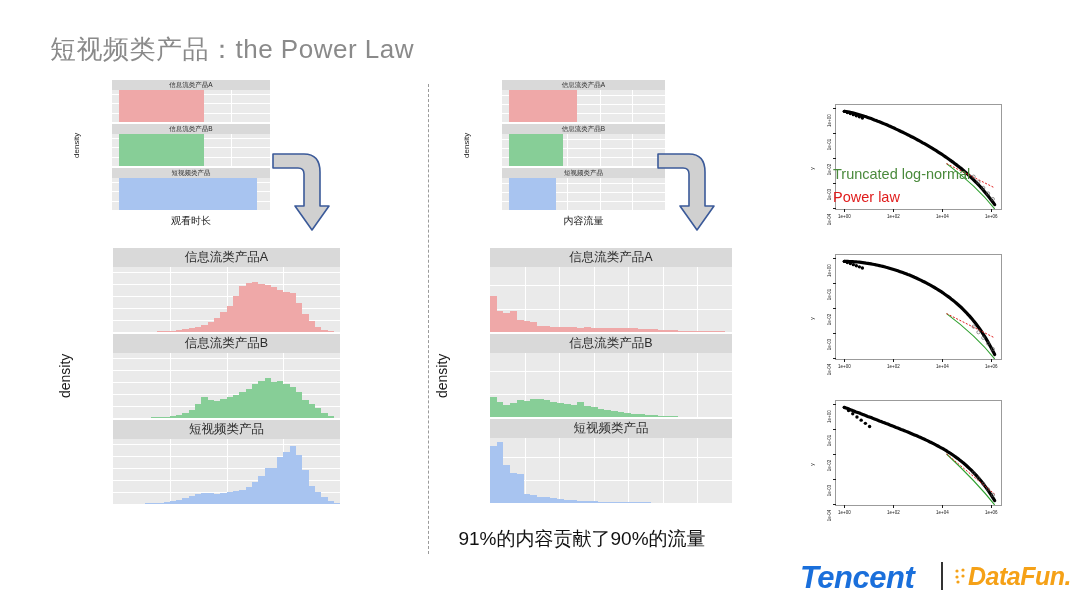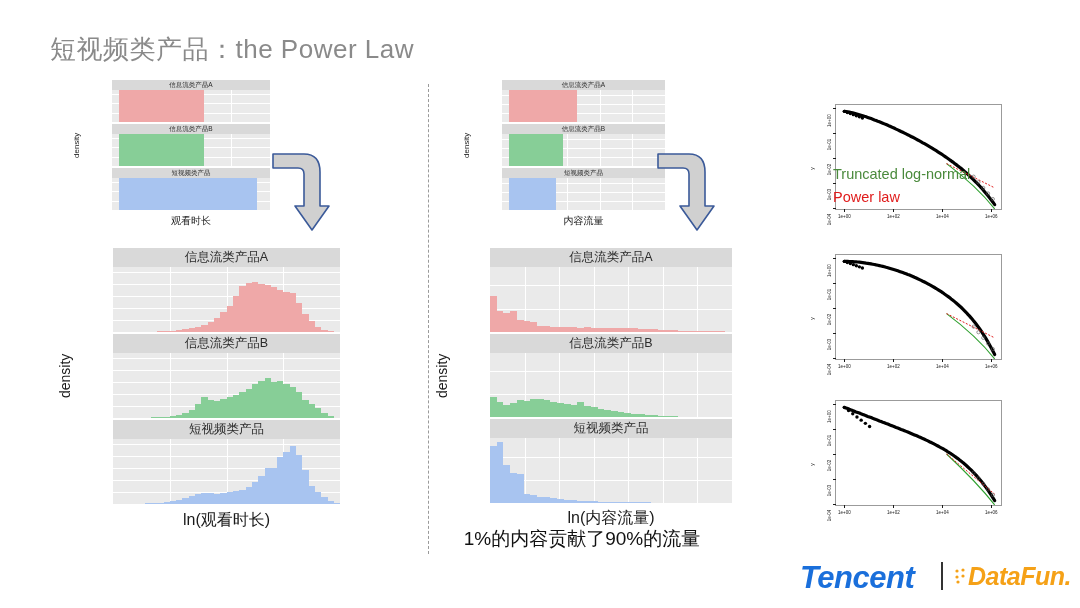--- a/index.html
+++ b/index.html
@@ -488,21 +488,20 @@
             <i style="height: 33.7037px; background: rgb(168, 196, 240);"></i>
             <i style="height: 18.0556px; background: rgb(168, 196, 240);"></i>
             <i style="height: 12.037px; background: rgb(168, 196, 240);"></i>
             <i style="height: 7.22222px; background: rgb(168, 196, 240);"></i>
             <i style="height: 3.12963px; background: rgb(168, 196, 240);"></i>
             <i style="height: 0.962963px; background: rgb(168, 196, 240);"></i>
           </div>
         </div>
       </div>
     </div>
-    <div class="gg-xlab" style="left: 58px; width: 227px; top: 261.76px; font-size: 16px;">ln(观看时长)</div>
   </div>
 
 <div id="chart-big_ln_content_flow" class="ggplot" style="left:432px; top:248px; width:300px; height:285px;">
     <div class="gg-ylab" style="left: 2px; top: 0px; height: 255px; font-size: 14px; display: flex; align-items: center; justify-content: center;">density</div>
     <div class="gg-body" style="left: 58px; width: 242px; height: 255px;">
       <div class="facet">
         <div class="strip" style="height: 19px; font-size: 12.5px; background: rgb(217, 217, 217);">信息流类产品A</div>
         <div class="panel" style="height: 64.6667px; background: rgb(234, 234, 234);">
           <div class="gridline-h" style="top: 41.5714px;"></div>
           <div class="gridline-h" style="top: 18.4762px;"></div>
@@ -648,36 +647,35 @@
             <i style="height: 0.230952px; background: rgb(168, 196, 240);"></i>
             <i style="height: 0.115476px; background: rgb(168, 196, 240);"></i>
             <i style="height: 0.115476px; background: rgb(168, 196, 240);"></i>
             <i style="height: 0.115476px; background: rgb(168, 196, 240);"></i>
             <i style="height: 0px; background: rgb(168, 196, 240);"></i>
             <i style="height: 0px; background: rgb(168, 196, 240);"></i>
           </div>
         </div>
       </div>
     </div>
-    <div class="gg-xlab" style="left: 58px; width: 242px; top: 260.4px; font-size: 16px;">ln(内容流量)</div>
   </div>
 
 <div class="arrow" style="left:270px; top:148px; width:60px; height:86px;">
   <svg width="60" height="86" viewBox="0 0 60 86">
     <path d="M3 6 H34 Q50 6 50 24 V58 H59 L42 82 L25 58 H34 V26 Q34 20 28 20 H3 Z" fill="#d0d0d0" stroke="#3b5a99" stroke-width="1.6" stroke-linejoin="round"></path>
   </svg>
 </div>
 
 <div class="arrow" style="left:655px; top:148px; width:60px; height:86px;">
   <svg width="60" height="86" viewBox="0 0 60 86">
     <path d="M3 6 H34 Q50 6 50 24 V58 H59 L42 82 L25 58 H34 V26 Q34 20 28 20 H3 Z" fill="#d0d0d0" stroke="#3b5a99" stroke-width="1.6" stroke-linejoin="round"></path>
   </svg>
 </div>
 
-<div class="caption" style="left:432px; top:526px; width:300px; font-size:19px;">1%的内容贡献了90%的流量</div>
+<div class="caption" style="left:432px; top:526px; width:300px; font-size:19px;">91%的内容贡献了90%的流量</div>
 
 <div class="loglog" id="ll-0" style="left:805px; top:96px; width:205px; height:140px;">
     <div class="frame">
       <div class="ll-ytick" style="top: 102.82px;">1e-04</div>
       <div class="ll-tickmark-y" style="top: 102.82px;"></div>
       <div class="ll-ytick" style="top: 77.91px;">1e-03</div>
       <div class="ll-tickmark-y" style="top: 77.91px;"></div>
       <div class="ll-ytick" style="top: 53px;">1e-02</div>
       <div class="ll-tickmark-y" style="top: 53px;"></div>
       <div class="ll-ytick" style="top: 28.09px;">1e-01</div>

